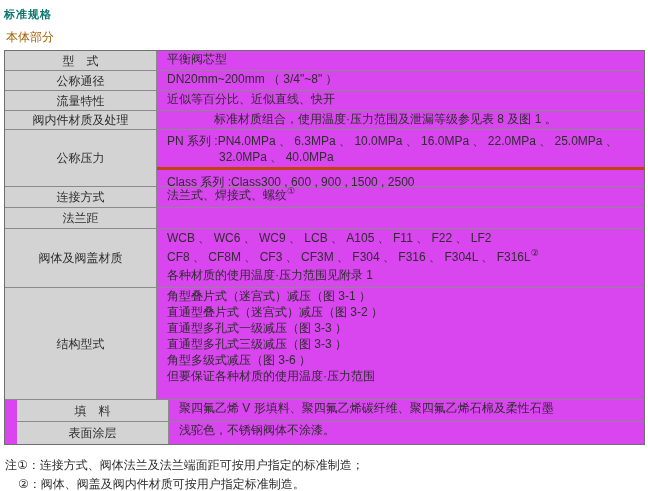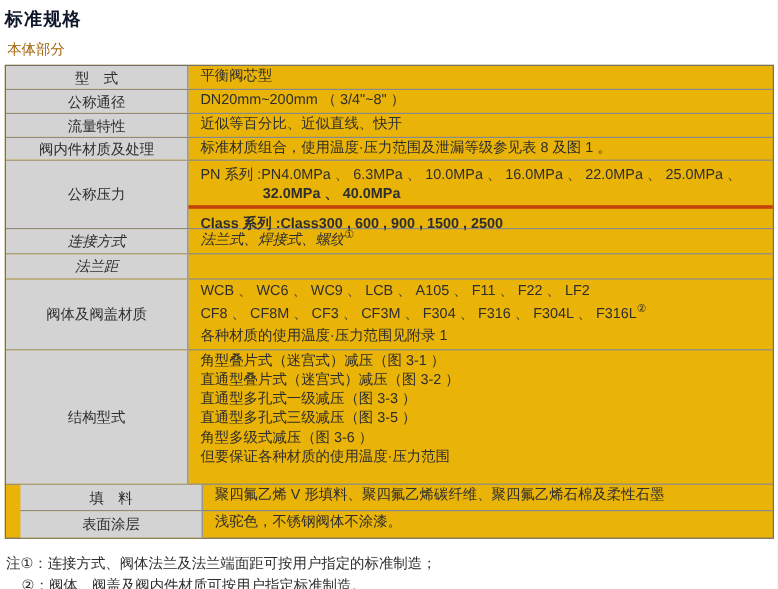--- a/index.html
+++ b/index.html
@@ -10,34 +10,34 @@
   }
   .page {
     width: 648px;
     height: 491px;
     background: #fff;
     position: relative;
     overflow: hidden;
   }
   .doc-title {
     margin: 7px 0 0 4px;
-    font-size: 15px;
+    font-size: 11px;
     font-weight: bold;
-    color: #0f172a;
+    color: #0f766e;
     letter-spacing: 1px;
   }
   .doc-subtitle {
     margin: 7px 0 4px 6px;
     font-size: 12px;
     color: #a16207;
   }
   .spec-table {
     margin: 2px 3px 0 4px;
     border: 1px solid #6f6f6f;
-    background: #eab308;
+    background: #d946ef;
   }
   .spec-row {
     display: flex;
     border-bottom: 1px solid #8a8a8a;
   }
   .spec-row:last-child { border-bottom: none; }
   .cell-label {
     flex: 0 0 152px;
     background: #d3d3d3;
     border-right: 1px solid #8a8a8a;
@@ -52,36 +52,36 @@
   }
   .cell-value {
     flex: 1;
     font-size: 12px;
     color: #2e2e2e;
     padding: 0 8px 0 10px;
     display: flex;
     flex-direction: column;
   }
   .h20 { height: 20px; }
-  .h19 { height: 19px; }
-  .h21 { height: 21px; font-style: italic; }
+  .h19 { height: 19px; gap: 47px; }
+  .h21 { height: 21px; }
   .h22 { height: 22px; margin-left: 12px; }
   .h57 { height: 57px; }
   .h59 { height: 59px; }
   .h112 { height: 112px; }
   .line { line-height: 16px; white-space: nowrap; }
   .line-tall { line-height: 18.5px; white-space: nowrap; }
   
   .cell-pressure { padding: 0; }
   .pn-block {
     padding: 3px 8px 2px 10px;
     border-bottom: 3px solid #c2410c;
   }
-  .pn-wrap-line { margin-left: 52px; font-weight: bold; }
-  .class-block { padding: 4px 8px 3px 10px; font-weight: bold; }
+  .pn-wrap-line { margin-left: 52px; }
+  .class-block { padding: 4px 8px 3px 10px; }
   .sup {
     font-size: 9px;
     vertical-align: super;
     line-height: 0;
   }
   .notes {
     margin: 11px 0 0 5px;
     font-size: 12px;
     color: #2e2e2e;
   }
@@ -158,21 +158,21 @@
         <div class="line-tall">各种材质的使用温度·压力范围见附录 1</div>
       </div>
     </div>
 
     <div class="spec-row h112">
       <div class="cell-label">结构型式</div>
       <div class="cell-value">
         <div class="line">角型叠片式（迷宫式）减压（图 3-1 ）</div>
         <div class="line">直通型叠片式（迷宫式）减压（图 3-2 ）</div>
         <div class="line">直通型多孔式一级减压（图 3-3 ）</div>
-        <div class="line">直通型多孔式三级减压（图 3-5 ）</div>
+        <div class="line">直通型多孔式三级减压（图 3-3 ）</div>
         <div class="line">角型多级式减压（图 3-6 ）</div>
         <div class="line">但要保证各种材质的使用温度·压力范围</div>
       </div>
     </div>
 
     <div class="spec-row h22">
       <div class="cell-label">填　料</div>
       <div class="cell-value">
         <div class="line">聚四氟乙烯 V 形填料、聚四氟乙烯碳纤维、聚四氟乙烯石棉及柔性石墨</div>
       </div>

